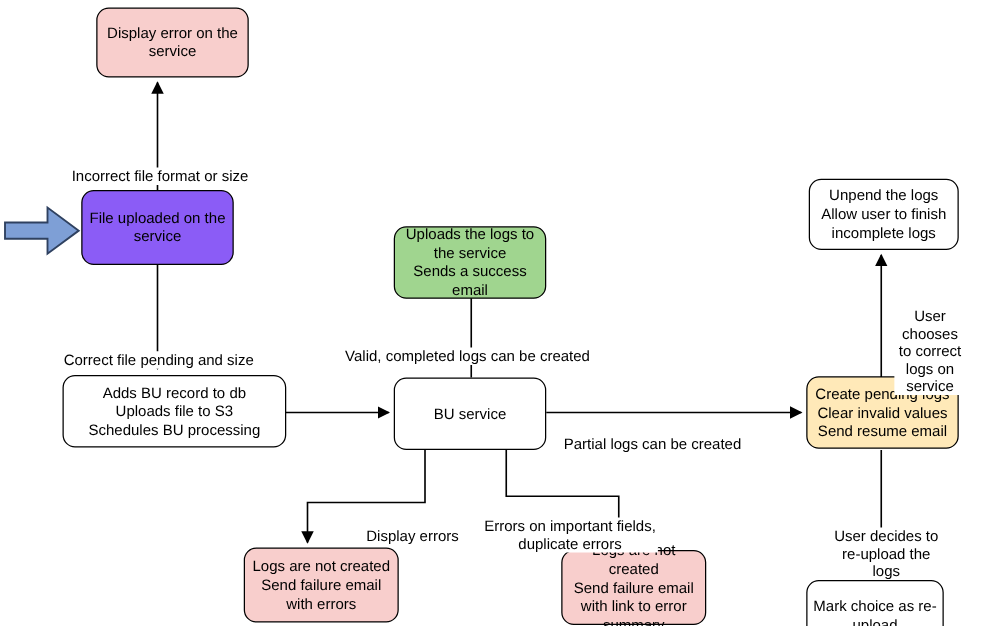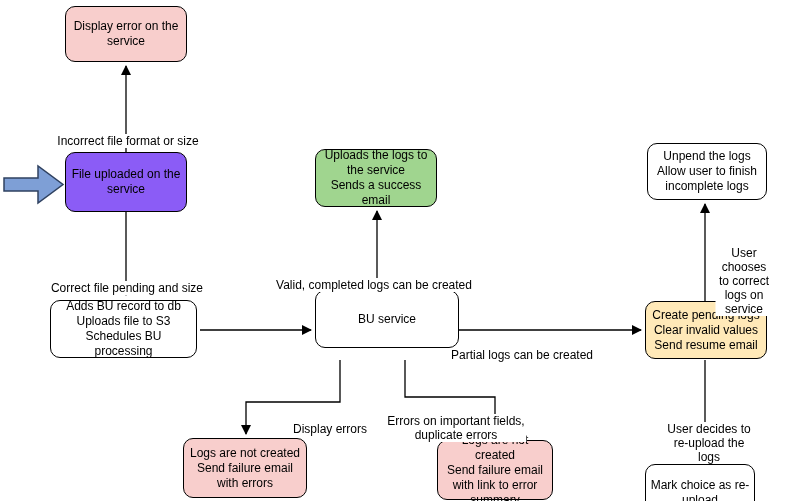--- a/index.html
+++ b/index.html
@@ -8,23 +8,23 @@
     font-family:"Liberation Sans", sans-serif;color:#000;
   }
   .edges{position:absolute;left:0;top:0;}
   .node{
     position:absolute;box-sizing:border-box;
     border:1px solid #000;border-radius:10px;
     display:flex;align-items:center;justify-content:center;
     text-align:center;font-size:12px;line-height:15px;
     white-space:pre-line;padding:2px 4px;background:#fff;
   }
-  .pink{background:#f8cecc;}
+  .pink{background:#f8cecc;margin-left:12px;}
   .blue{background:#8b5cf6;}
-  .green{background:#a0d58f;}
+  .green{background:#a0d58f;margin-top:32px;}
   .yellow{background:#ffe9b8;}
   .white{background:#ffffff;}
   .elabel{
     position:absolute;transform:translate(-50%,-50%);
     background:#ffffff;font-size:12px;line-height:14px;
     white-space:pre-line;text-align:center;padding:0 2px;margin-top:26px;
   }
 </style>
 </head>
 <body>
@@ -56,28 +56,28 @@
 
     <path d="M705,360 L705,436" stroke="#000" stroke-width="1.3" fill="none" marker-end="url(#arrow)"></path>
 
     <polygon points="4,178 38,178 38,166 63,184.5 38,203 38,191 4,191" fill="#7e9fd6" stroke="#2f4160" stroke-width="1.5"></polygon>
   </svg>
 
   <div class="node pink" style="left:65px;top:6px;width:122px;height:56px">Display error on the service</div>
 
   <div class="node blue" style="left:65px;top:152px;width:122px;height:60px">File uploaded on the service</div>
 
-  <div class="node white" style="left:50px;top:300px;width:147px;height:58px">Adds BU record to db
+  <div class="node white" style="left:50px;top:300px;width:179px;height:58px">Adds BU record to db
 Uploads file to S3
 Schedules BU processing</div>
 
   <div class="node green" style="left:315px;top:149px;width:122px;height:58px">Uploads the logs to the service
 Sends a success email</div>
 
-  <div class="node white" style="left:315px;top:290px;width:144px;height:58px">BU service</div>
+  <div class="node white" style="left:315px;top:302px;width:122px;height:58px">BU service</div>
 
   <div class="node pink" style="left:183px;top:438px;width:124px;height:60px">Logs are not created
 Send failure email with errors</div>
 
   <div class="node pink" style="left:437px;top:440px;width:116px;height:60px">Logs are not created
 Send failure email with link to error summary</div>
 
   <div class="node white" style="left:647px;top:143px;width:120px;height:57px">Unpend the logs
 Allow user to finish incomplete logs</div>
 

